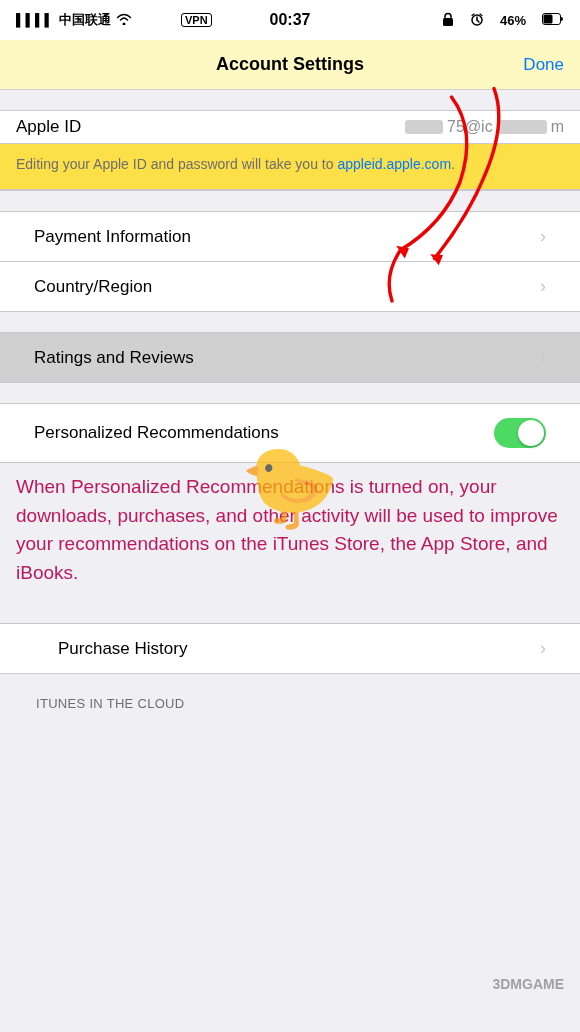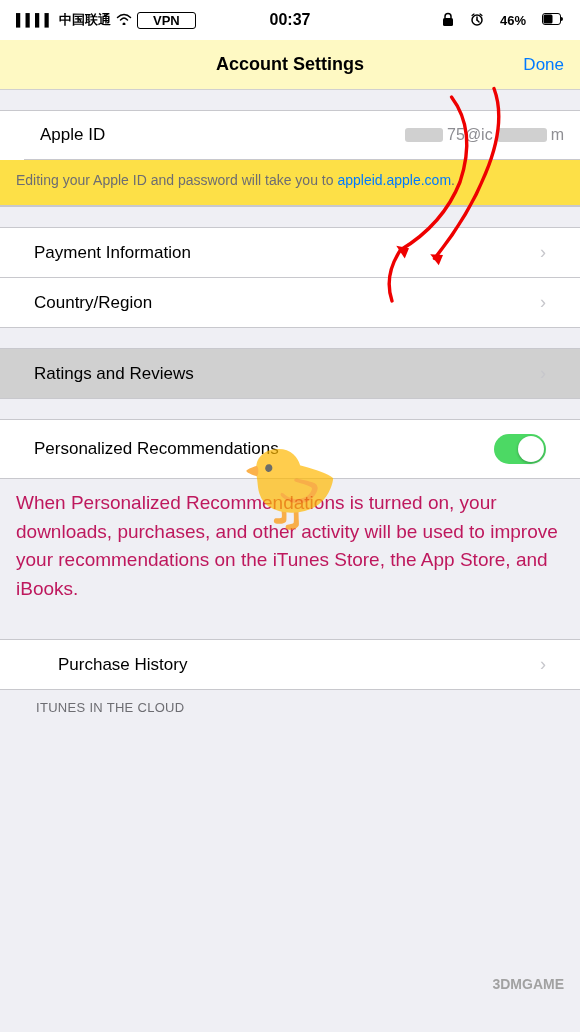--- a/index.html
+++ b/index.html
@@ -99,24 +99,23 @@
       color: #000;
     }
     .chevron {
       color: #c7c7cc;
       font-size: 18px;
       font-weight: 300;
     }
 
     
     .apple-id-row {
-      padding: 14px 16px;
+      padding: 6px 16px;
       background: #fff;
       border-bottom: 1px solid #c8c8cd;
-      margin-left: 24px;
     }
     .apple-id-label {
       font-size: 17px;
       color: #000;
       display: flex;
       align-items: center;
       justify-content: space-between;
     }
     .apple-id-value {
       display: flex;
@@ -225,21 +224,21 @@
 
       <span style="font-size:12px; letter-spacing:1px;">▌▌▌▌</span>
       <span style="font-size:13px;">中国联通</span>
       <span>
         <svg width="16" height="12" viewBox="0 0 16 12">
           <path d="M8 9.5a1.5 1.5 0 110 3 1.5 1.5 0 010-3z" fill="#000"></path>
           <path d="M4.5 7C5.9 5.7 6.9 5 8 5s2.1.7 3.5 2" fill="none" stroke="#000" stroke-width="1.5" stroke-linecap="round"></path>
           <path d="M1.5 4.5C3.5 2.5 5.6 1.5 8 1.5s4.5 1 6.5 3" fill="none" stroke="#000" stroke-width="1.5" stroke-linecap="round"></path>
         </svg>
       </span>
-      <span style="font-size:13px; border:1px solid #000; border-radius:3px; padding:0 15px;">VPN</span>
+      <span style="font-size:11px; border:1px solid #000; border-radius:3px; padding:0 3px;margin-left:44px;">VPN</span>
     </div>
     <span class="status-center">00:37</span>
     <div class="status-right">
       <span>
         <svg width="12" height="14" viewBox="0 0 12 14">
           <rect x="1" y="6" width="10" height="8" rx="1.5" fill="#000"></rect>
           <path d="M3 6V4.5a3 3 0 016 0V6" fill="none" stroke="#000" stroke-width="1.5"></path>
         </svg>
       </span>
       <span>
@@ -324,21 +323,21 @@
 
   <div class="section">
     <div class="section-group">
       <div class="row" style="border-bottom: none; margin-left: 24px;">
         <span class="row-label">Purchase History</span>
         <span class="chevron">›</span>
       </div>
     </div>
   </div>
 
-  <div class="section-header" style="margin-top: 4px; padding-left: 36px;">ITUNES IN THE CLOUD</div>
+  <div class="section-header" style="margin-top: 16px; padding-left: 36px;">ITUNES IN THE CLOUD</div>
 
   <div class="watermark" style="bottom: 40px; right: 16px; font-size:14px; font-weight:700; color:#999; font-family:Arial;">
     <span>3DMGAME</span>
   </div>
 
   <svg class="annotation-overlay" viewBox="0 0 580 400" style="top:80px; height:340px;">
 
     <path d="M480 20 Q510 60 490 120 Q470 170 420 200" fill="none" stroke="#e00" stroke-width="4" stroke-linecap="round"></path>
     <polygon points="415,195 425,210 430,198" fill="#e00"></polygon>
 

